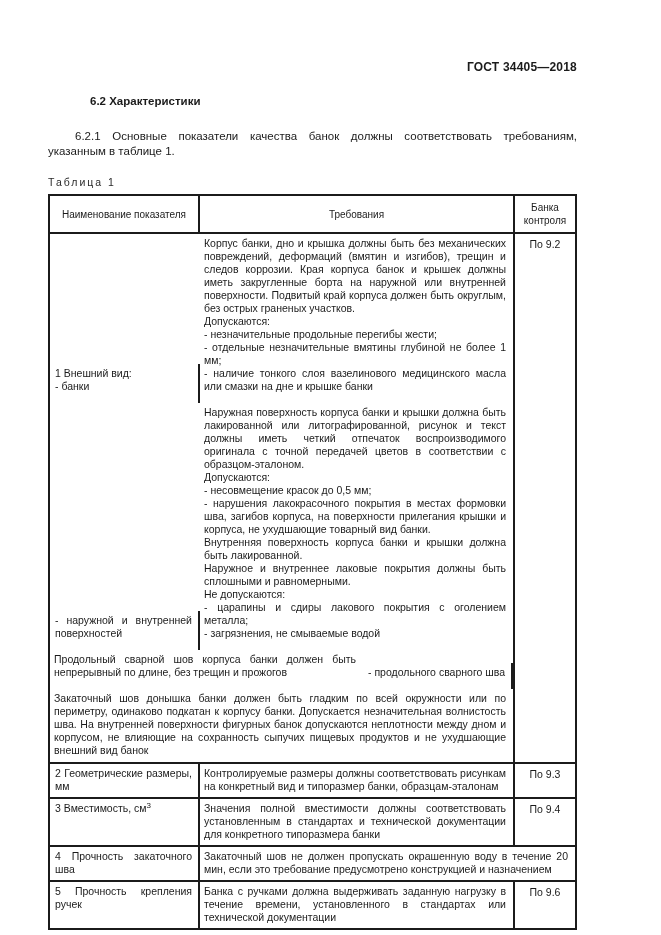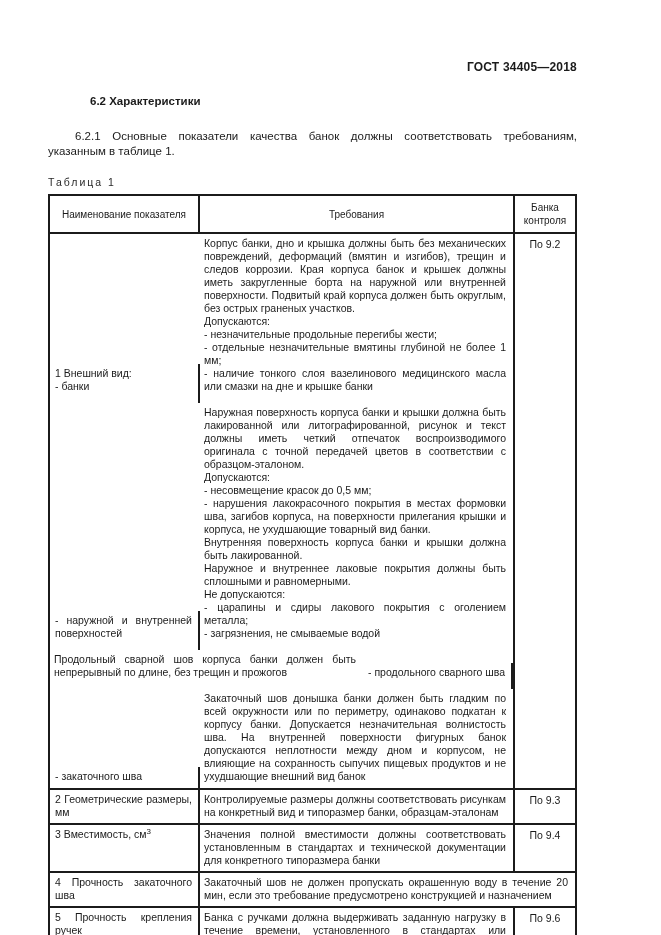--- a/index.html
+++ b/index.html
@@ -132,21 +132,20 @@
 Наружное и внутреннее лаковые покрытия должны быть сплошными и равномерными.
 Не допускаются:
 - царапины и сдиры лакового покрытия с оголением металла;
 - загрязнения, не смываемые водой</div>
           </div>
           <div class="subrow">
             <div class="cell cell-req">Продольный сварной шов корпуса банки должен быть непрерывный по длине, без трещин и прожогов</div>
             <div class="cell cell-name">- продольного сварного шва</div>
           </div>
           <div class="subrow">
-            <div class="cell cell-name">- закаточного шва</div>
             <div class="cell cell-req">Закаточный шов донышка банки должен быть гладким по всей окружности или по периметру, одинаково подкатан к корпусу банки. Допускается незначительная волнистость шва. На внутренней поверхности фигурных банок допускаются неплотности между дном и корпусом, не влияющие на сохранность сыпучих пищевых продуктов и не ухудшающие внешний вид банок</div>
           </div>
         </div>
         <div class="cell cell-method">По 9.2</div>
       </div>
 
       <div class="t-row">
         <div class="cell cell-name">2 Геометрические размеры, мм</div>
         <div class="cell cell-req">Контролируемые размеры должны соответствовать рисункам на конкретный вид и типоразмер банки, образцам-эталонам</div>
         <div class="cell cell-method">По 9.3</div>

